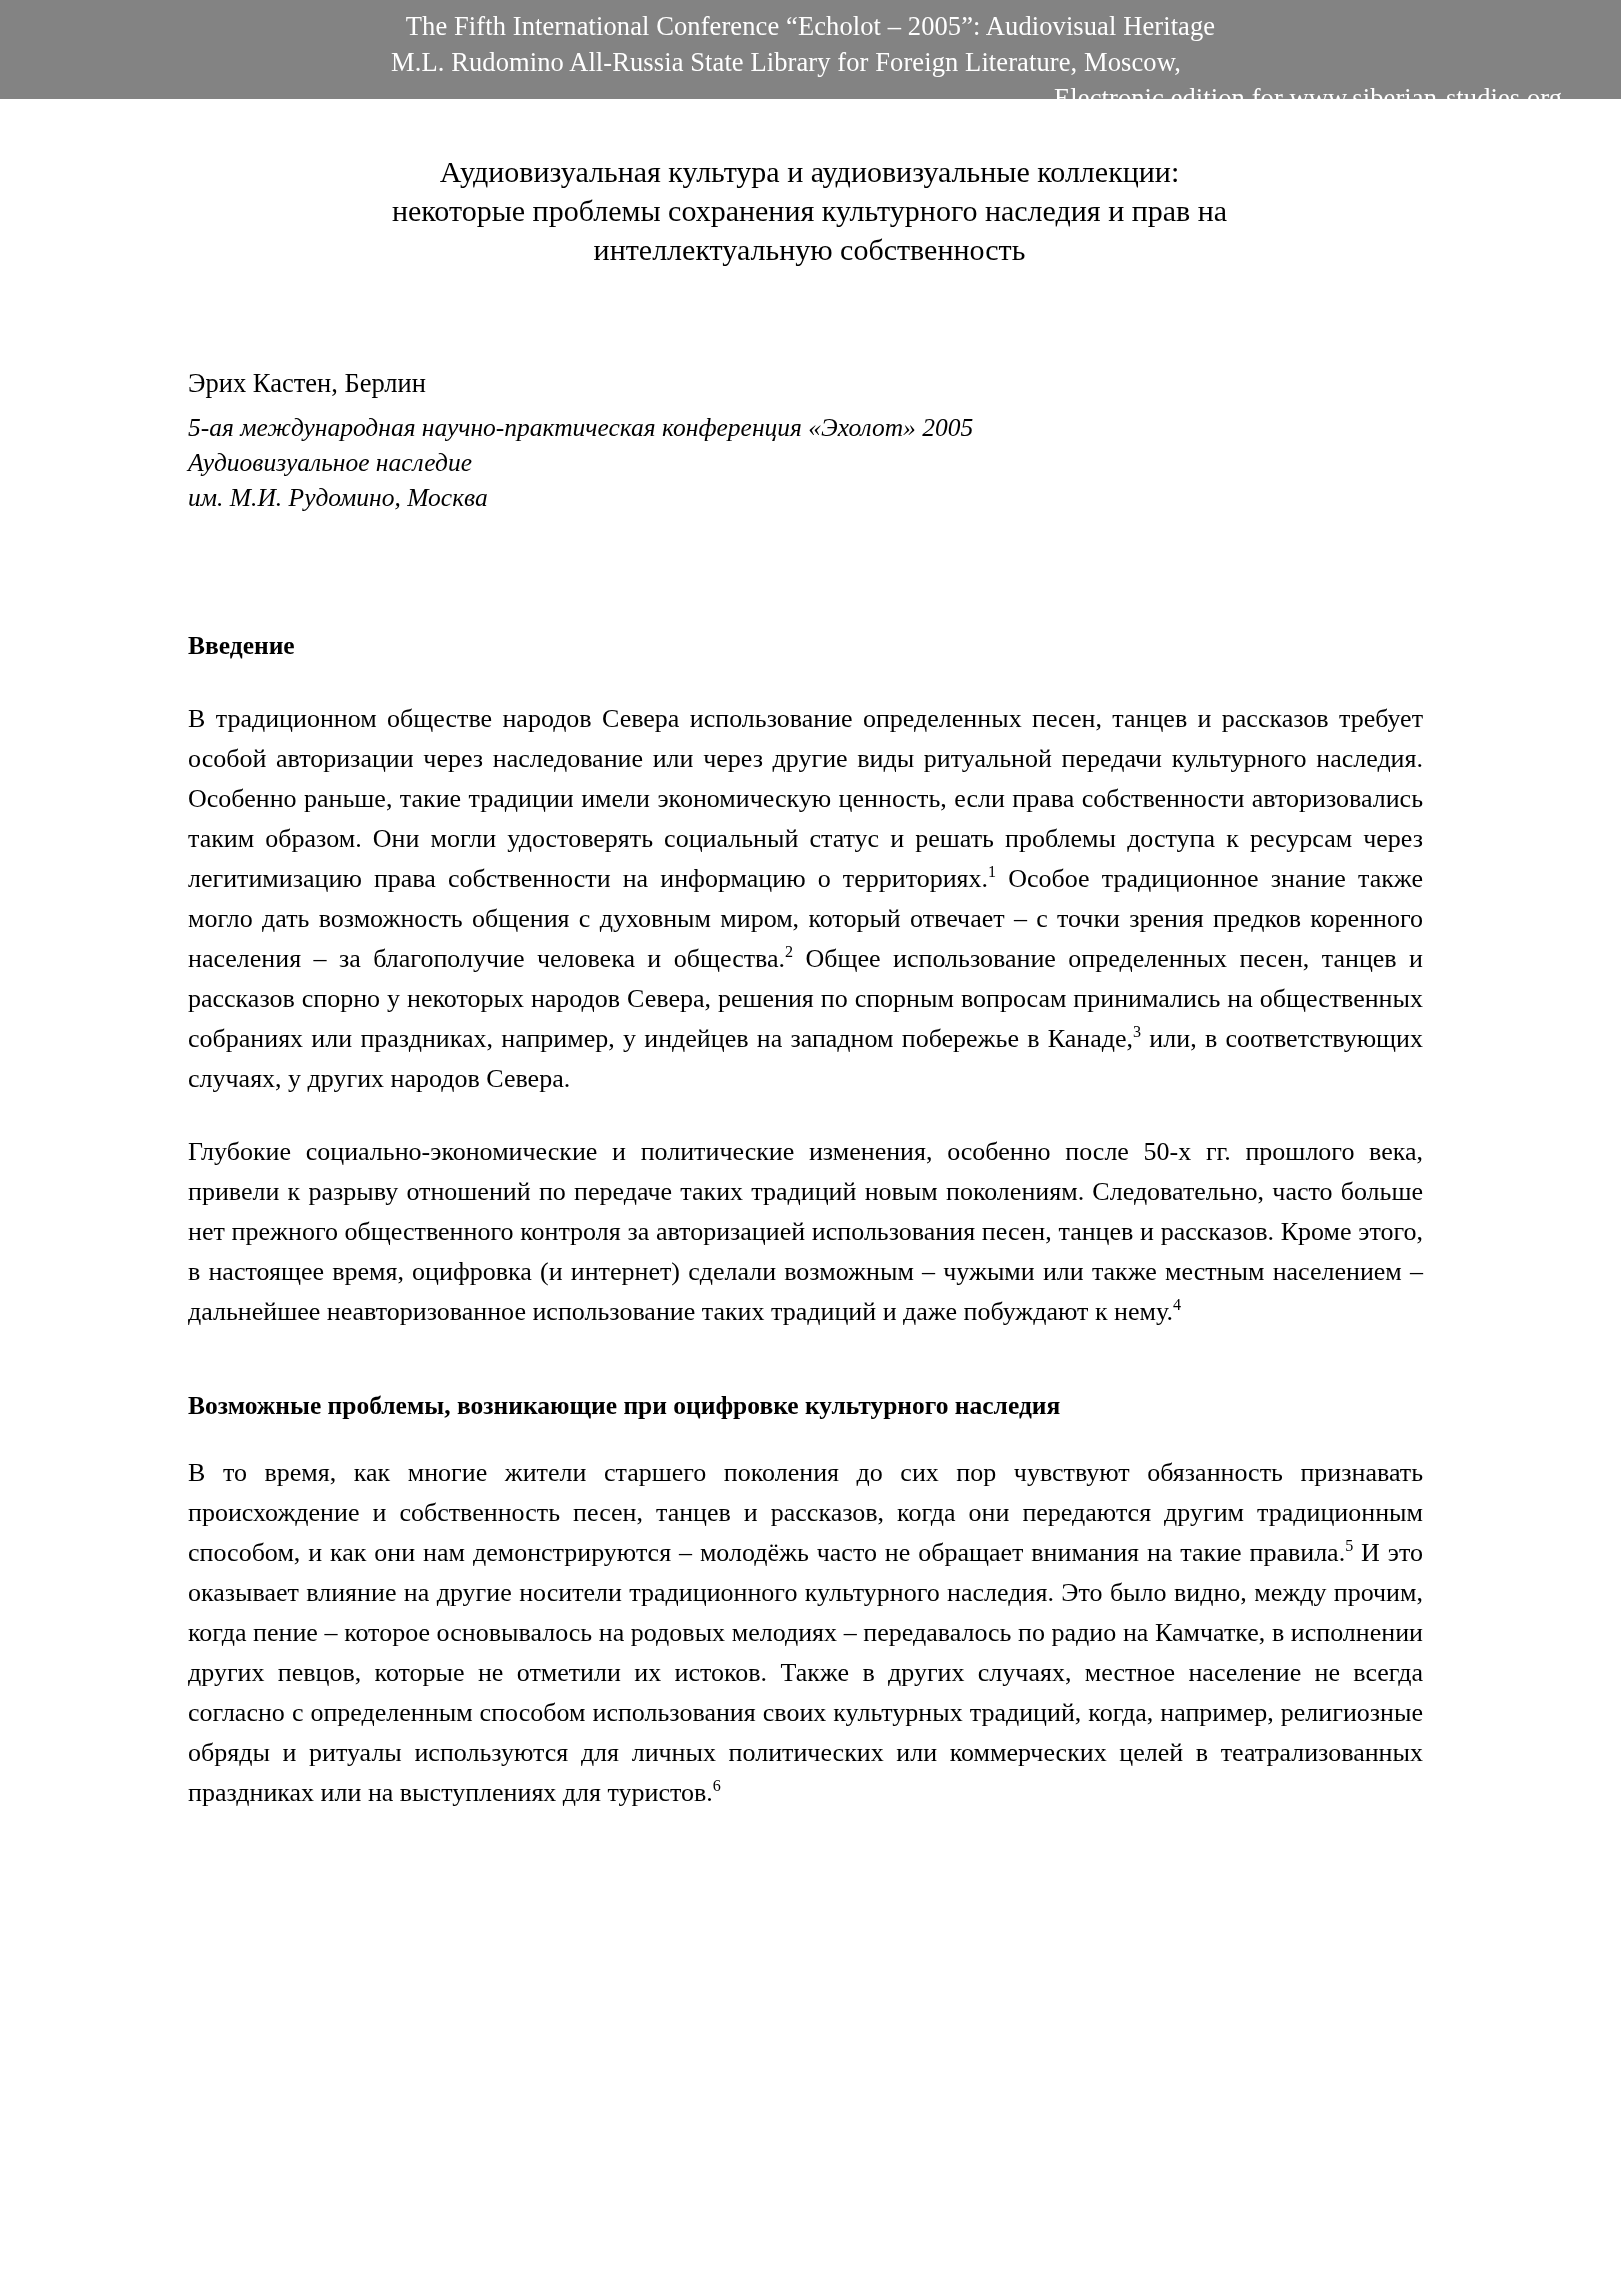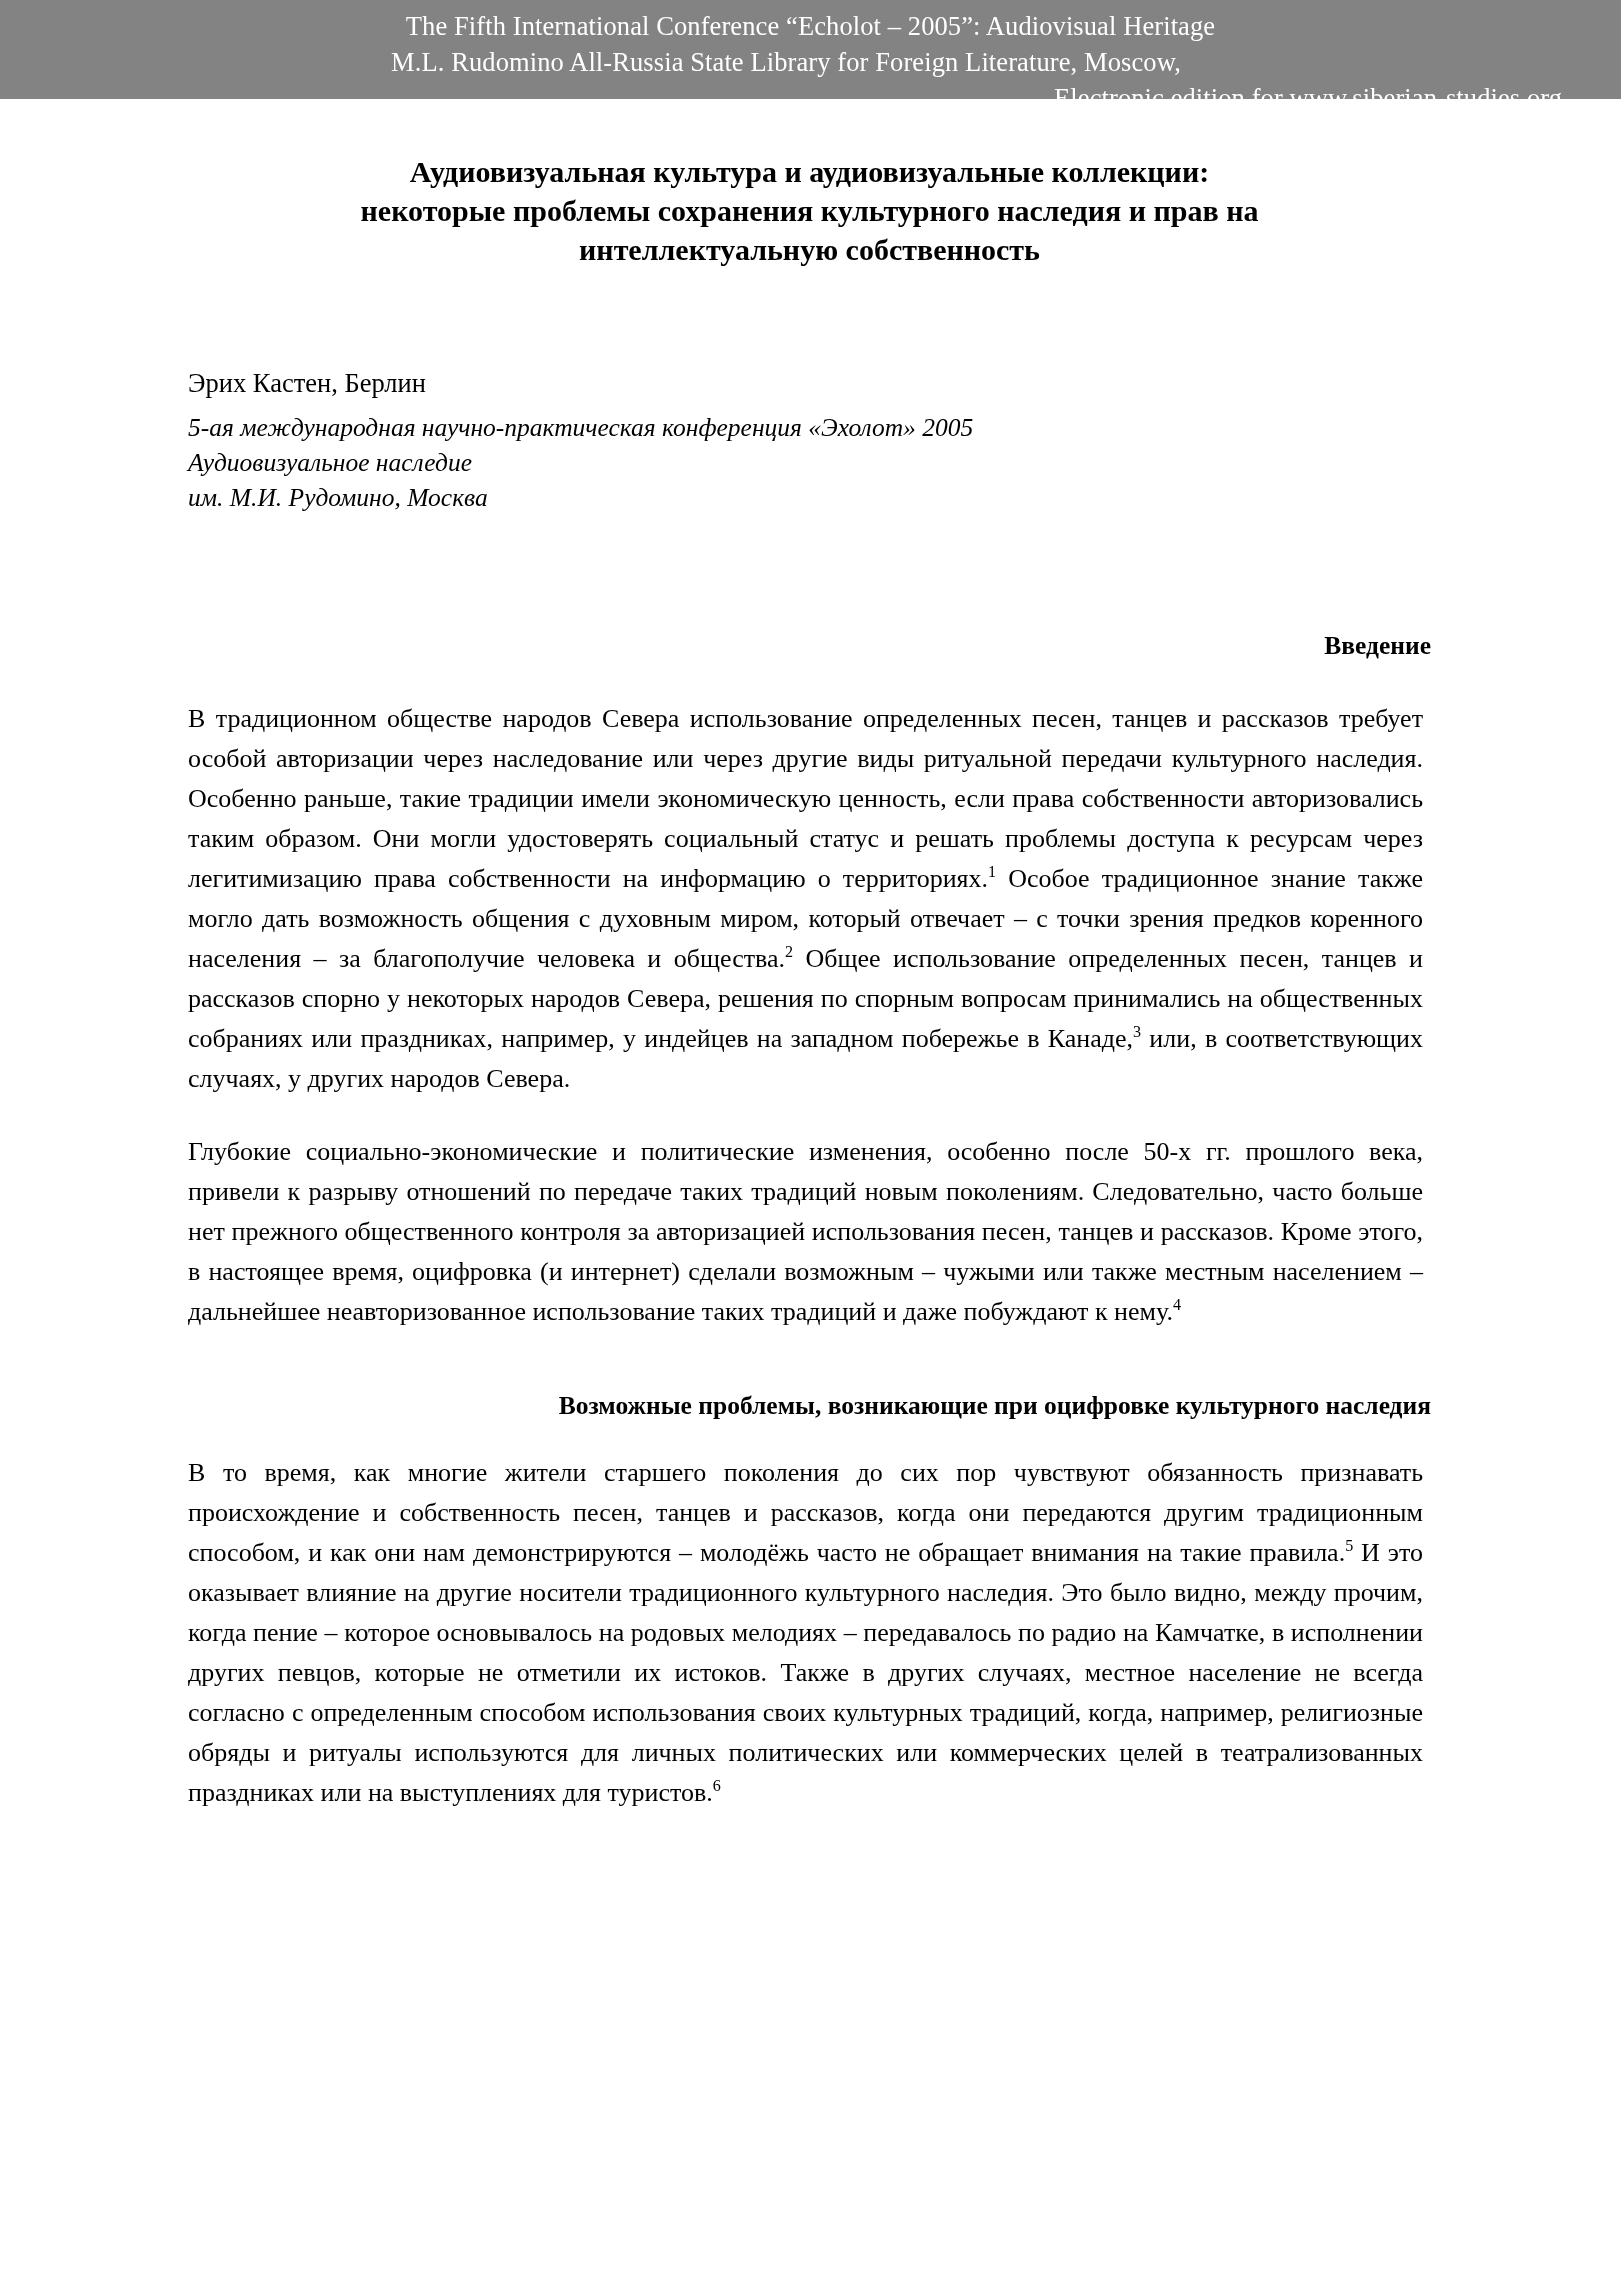--- a/index.html
+++ b/index.html
@@ -40,21 +40,21 @@
     padding: 0 190px 0 188px;
     box-sizing: border-box;
     width: 1621px;
   }
 
   .title-block {
     margin-top: 53px;
     text-align: center;
   }
   .doc-title {
-    font-weight: bold;
+    font-weight: normal;
     font-size: 30px;
     line-height: 39px;
     margin: 0;
     padding: 0 9.8px;
   }
 
   .author-block {
     margin-top: 96px;
     text-align: left;
   }
@@ -69,21 +69,21 @@
     margin-top: 7.8px;
   }
   .affil div { white-space: nowrap; }
 
   .section-heading {
     font-weight: bold;
     font-size: 25.5px;
     line-height: 29px;
     margin-top: 116px;
     margin-bottom: 0;
-    text-align: right;
+    text-align: left;
   }
   .section-heading.second {
     margin-top: 59px;
   }
 
   p.body-par {
     text-align: justify;
     text-justify: inter-word;
     font-size: 26px;
     line-height: 40px;

